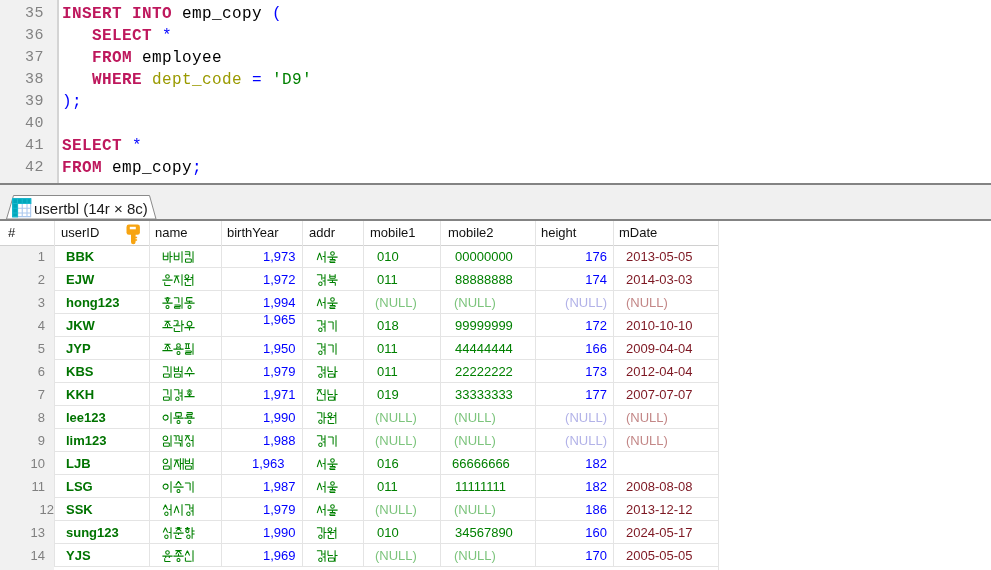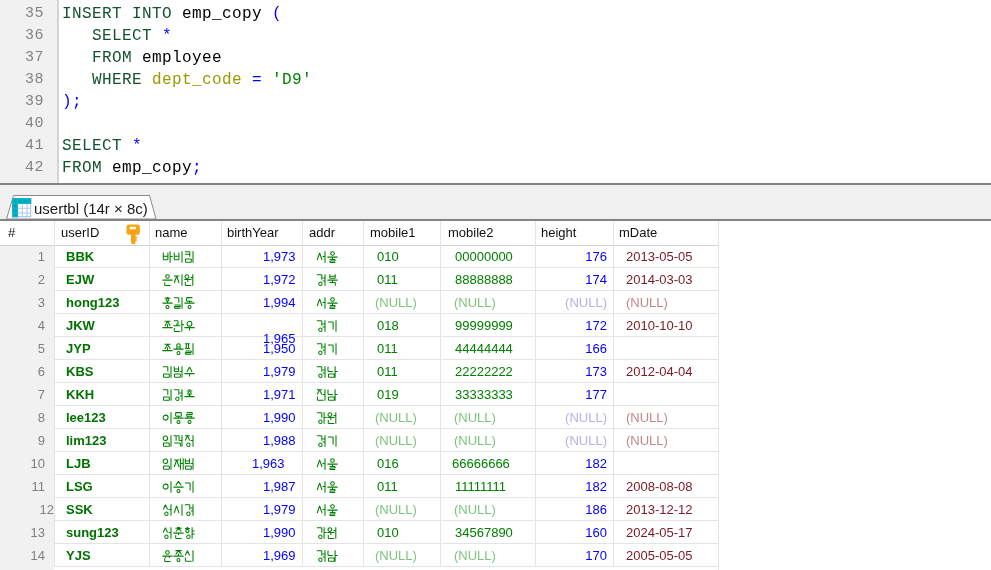--- a/index.html
+++ b/index.html
@@ -1,20 +1,20 @@
 <!DOCTYPE html>
 <html><head><meta charset="utf-8"><style>
 *{margin:0;padding:0;box-sizing:border-box}
 body{width:991px;height:570px;position:relative;overflow:hidden;background:#fff;font-family:"Liberation Sans",sans-serif}
 .abs{position:absolute}
 #editor{left:0;top:0;width:991px;height:183px;background:#fff}
 #gutter{left:0;top:0;width:59px;height:183px;background:#f1f1f1;border-right:2px solid #d4d4d4}
 .ln{position:absolute;left:0;width:44px;text-align:right;font:15px "Liberation Mono",monospace;letter-spacing:0.5px;color:#828282;height:22px;line-height:22px}
 .cl{position:absolute;left:62px;font:16px "Liberation Mono",monospace;letter-spacing:0.4px;white-space:pre;height:22px;line-height:22px;color:#0000ff}
-.kw{font-weight:normal;color:#14532d}
+.kw{font-weight:bold;color:#be185d}
 .tbl{color:#000000}.id{color:#9a9a00}.str{color:#008000}
 #sep1{left:0;top:183px;width:991px;height:2px;background:#838383}
 #tabstrip{left:0;top:185px;width:991px;height:34px;background:#f0f0f0}
 #sep2{left:0;top:219px;width:991px;height:2px;background:#838383}
 #grid{left:0;top:221px;width:991px;height:349px;background:#fff}
 .hcell{position:absolute;top:0;height:24px;line-height:23px;font-size:13px;color:#111}
 .vline{position:absolute;top:0;width:1px;background:#e4e4e4}
 .hline{position:absolute;left:54px;width:664px;height:1px;background:#e4e4e4}
 .numcol{position:absolute;left:0;width:54px;background:#f1f1f1}
 .cell{position:absolute;height:23px;line-height:23px;font-size:13px;white-space:nowrap;overflow:hidden}
@@ -203,21 +203,21 @@
       </svg><svg class="hg" width="11.00" height="12" viewBox="0 0 11 12" style="margin-bottom:0px">
         <g fill="none" stroke="#008000" stroke-width="1.05">
           <path d="M0.7 0.7L5.0 0.7M5.0 0.7L5.0 4.8M0.3 5.8L7.4 5.8M3.8 3.4L3.8 5.8M8.8 0.3L8.8 11.7M8.8 4.6L10.9 4.6M1.3 8.0L1.3 11.4M1.3 11.4L7.3 11.4"></path>
         </g>
       </svg><svg class="hg" width="11.00" height="12" viewBox="0 0 11 12" style="margin-bottom:0px">
         <g fill="none" stroke="#008000" stroke-width="1.05">
           <path d="M0.4 7.6L10.6 7.6M5.5 7.6L5.5 10.4"></path>
           <circle cx="5.5" cy="3.7" r="2.4"></circle>
         </g>
       </svg></div>
-<div class="cell num" style="left:221.0px;width:80.5px;top:106px;padding-right:6px;">1,965</div>
+<div class="cell num" style="left:221.0px;width:80.5px;top:87px;padding-right:6px;">1,965</div>
 <div class="cell grn" style="left:301.5px;width:61.5px;top:93px;padding-left:14px;"><svg class="hg" width="11.00" height="12" viewBox="0 0 11 12" style="margin-bottom:0px">
         <g fill="none" stroke="#008000" stroke-width="1.05">
           <path d="M0.9 0.8L5.8 0.8M5.8 0.8L5.8 5.8M9.0 0.3L9.0 11.7M6.6 4.0L9.0 4.0M6.6 7.0L9.0 7.0"></path>
           <circle cx="4.4" cy="9.7" r="1.7"></circle>
         </g>
       </svg><svg class="hg" width="11.00" height="12" viewBox="0 0 11 12" style="margin-bottom:0px">
         <g fill="none" stroke="#008000" stroke-width="1.05">
           <path d="M0.9 2.0L6.1 2.0M6.1 2.0L6.1 9.4M9.0 0.3L9.0 11.7"></path>
         </g>
       </svg></div>
@@ -249,20 +249,21 @@
           <circle cx="4.4" cy="9.7" r="1.7"></circle>
         </g>
       </svg><svg class="hg" width="11.00" height="12" viewBox="0 0 11 12" style="margin-bottom:0px">
         <g fill="none" stroke="#008000" stroke-width="1.05">
           <path d="M0.9 2.0L6.1 2.0M6.1 2.0L6.1 9.4M9.0 0.3L9.0 11.7"></path>
         </g>
       </svg></div>
 <div class="cell grn" style="left:363.0px;width:77.0px;top:116px;padding-left:14px;">011</div>
 <div class="cell grn" style="left:440.0px;width:95.0px;top:116px;padding-left:15px;">44444444</div>
 <div class="cell num" style="left:535.0px;width:78.0px;top:116px;padding-right:6px;">166</div>
+<div class="cell date" style="left:613.0px;width:105.0px;top:116px;padding-left:13px;">2009-04-04</div>
 <div class="cell rn" style="left:0.0px;width:54.0px;top:139px;padding-right:9px;">6</div>
 <div class="cell uid" style="left:54.0px;width:95.0px;top:139px;padding-left:12px;">KBS</div>
 <div class="cell grn" style="left:149.0px;width:72.0px;top:139px;padding-left:13px;"><svg class="hg" width="11.00" height="12" viewBox="0 0 11 12" style="margin-bottom:0px">
         <g fill="none" stroke="#008000" stroke-width="1.05">
           <path d="M0.9 0.8L5.8 0.8M5.8 0.8L5.8 5.8M9.0 0.3L9.0 11.7M1.5 7.9L7.3 7.9M7.3 7.9L7.3 11.3M7.3 11.3L1.5 11.3M1.5 11.3L1.5 7.9"></path>
         </g>
       </svg><svg class="hg" width="11.00" height="12" viewBox="0 0 11 12" style="margin-bottom:0px">
         <g fill="none" stroke="#008000" stroke-width="1.05">
           <path d="M1.3 0.4L1.3 5.4M5.5 0.4L5.5 5.4M1.3 3.0L5.5 3.0M1.3 5.4L5.5 5.4M9.0 0.3L9.0 11.7M6.6 5.4L9.0 5.4M1.5 7.9L7.3 7.9M7.3 7.9L7.3 11.3M7.3 11.3L1.5 11.3M1.5 11.3L1.5 7.9"></path>
         </g>
@@ -309,20 +310,21 @@
           <path d="M0.9 0.8L5.9 0.8M3.5 0.8L1.2 5.5M3.5 0.8L5.8 5.5M9.0 0.3L9.0 11.7M6.6 5.4L9.0 5.4M1.4 7.6L1.4 11.3M1.4 11.3L7.6 11.3"></path>
         </g>
       </svg><svg class="hg" width="11.00" height="12" viewBox="0 0 11 12" style="margin-bottom:0px">
         <g fill="none" stroke="#008000" stroke-width="1.05">
           <path d="M1.0 0.4L1.0 5.4M1.0 5.4L5.9 5.4M8.1 0.3L8.1 11.7M8.1 5.4L10.6 5.4M1.5 7.9L7.3 7.9M7.3 7.9L7.3 11.3M7.3 11.3L1.5 11.3M1.5 11.3L1.5 7.9"></path>
         </g>
       </svg></div>
 <div class="cell grn" style="left:363.0px;width:77.0px;top:162px;padding-left:14px;">019</div>
 <div class="cell grn" style="left:440.0px;width:95.0px;top:162px;padding-left:15px;">33333333</div>
 <div class="cell num" style="left:535.0px;width:78.0px;top:162px;padding-right:6px;">177</div>
+<div class="cell date" style="left:613.0px;width:105.0px;top:162px;padding-left:13px;">2007-07-07</div>
 <div class="cell rn" style="left:0.0px;width:54.0px;top:185px;padding-right:9px;">8</div>
 <div class="cell uid" style="left:54.0px;width:95.0px;top:185px;padding-left:12px;">lee123</div>
 <div class="cell grn" style="left:149.0px;width:72.0px;top:185px;padding-left:13px;"><svg class="hg" width="11.00" height="12" viewBox="0 0 11 12" style="margin-bottom:0px">
         <g fill="none" stroke="#008000" stroke-width="1.05">
           <path d="M9.0 0.3L9.0 11.7"></path>
           <circle cx="3.6" cy="5.6" r="2.5"></circle>
         </g>
       </svg><svg class="hg" width="11.00" height="12" viewBox="0 0 11 12" style="margin-bottom:0px">
         <g fill="none" stroke="#008000" stroke-width="1.05">
           <path d="M2.7 0.6L8.3 0.6M8.3 0.6L8.3 4.2M8.3 4.2L2.7 4.2M2.7 4.2L2.7 0.6M0.4 6.1L10.6 6.1M5.5 3.6L5.5 6.1"></path>

